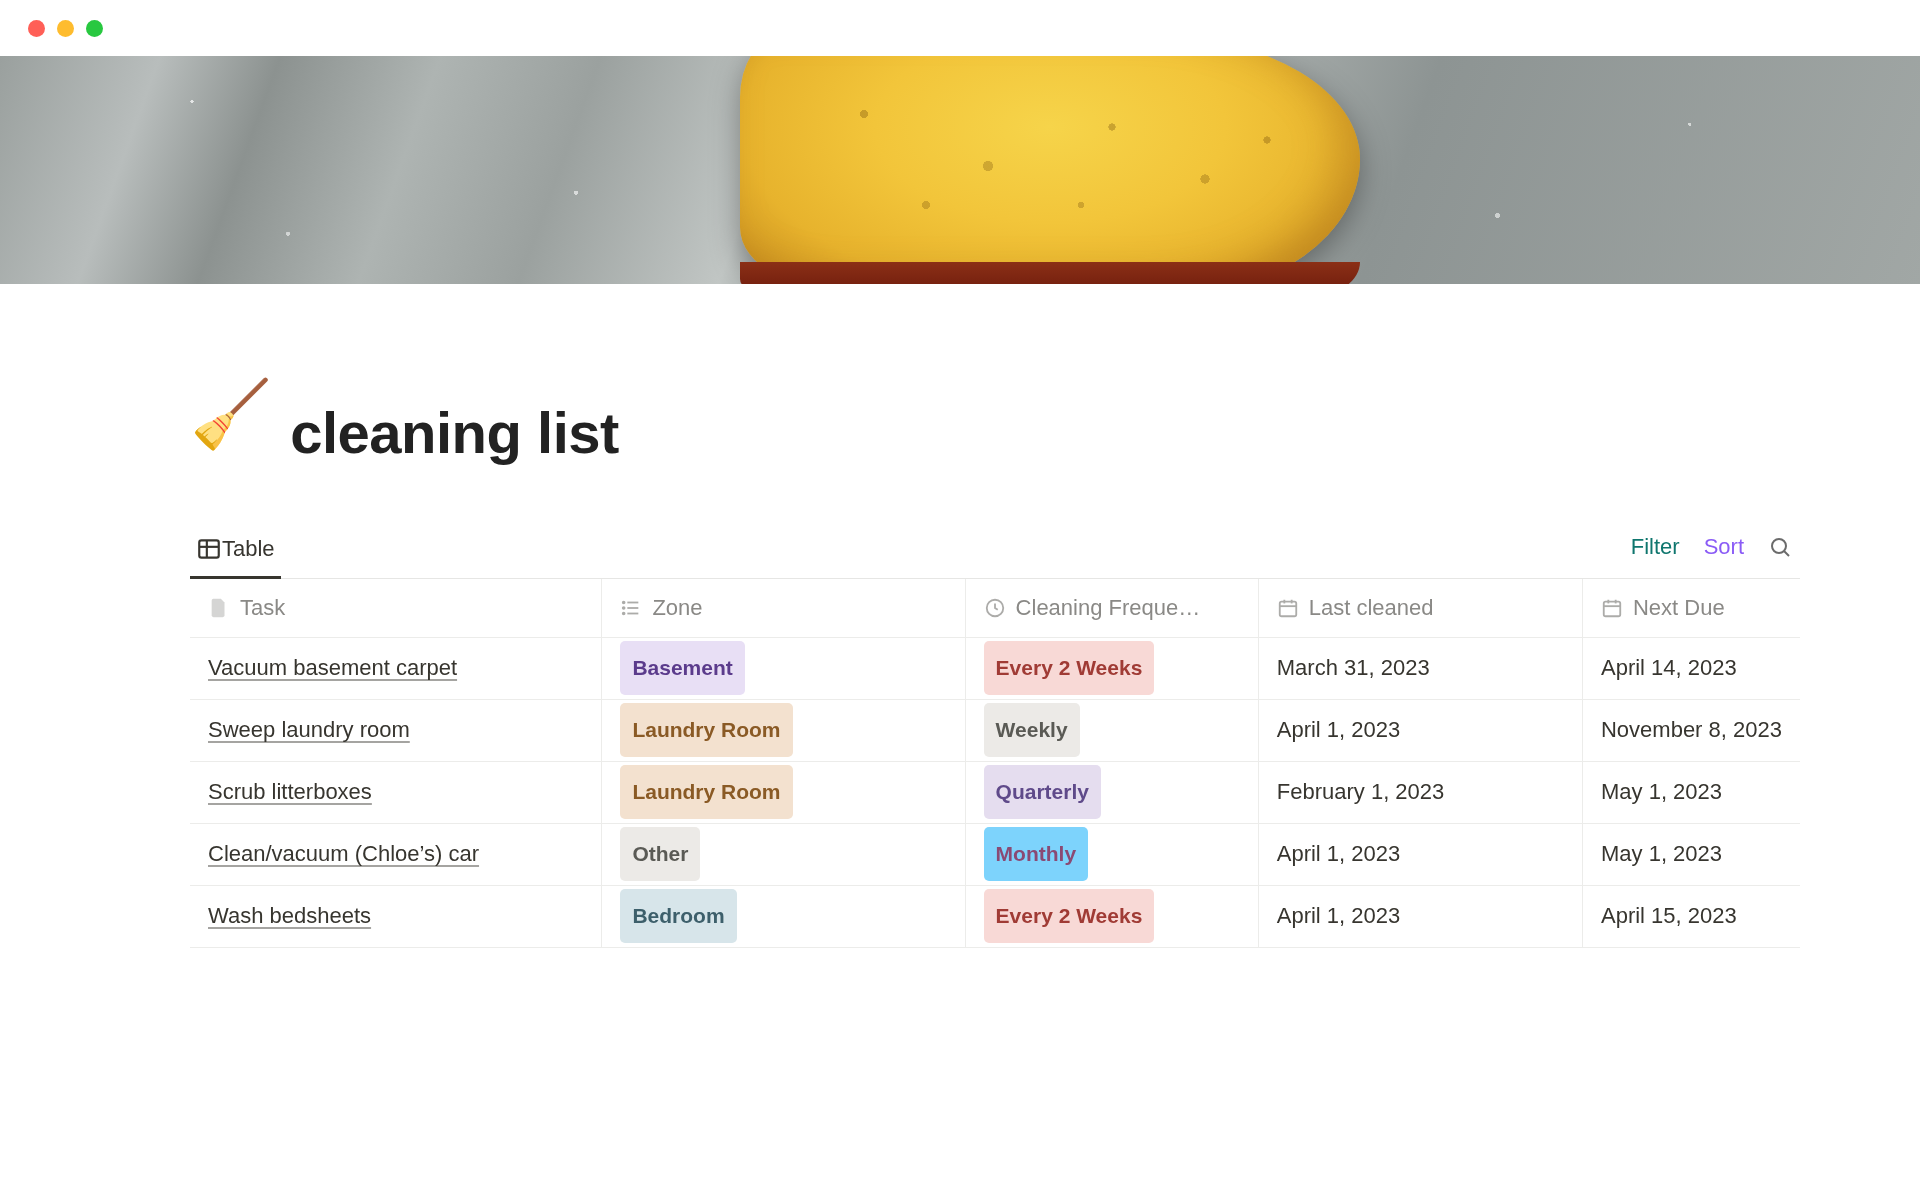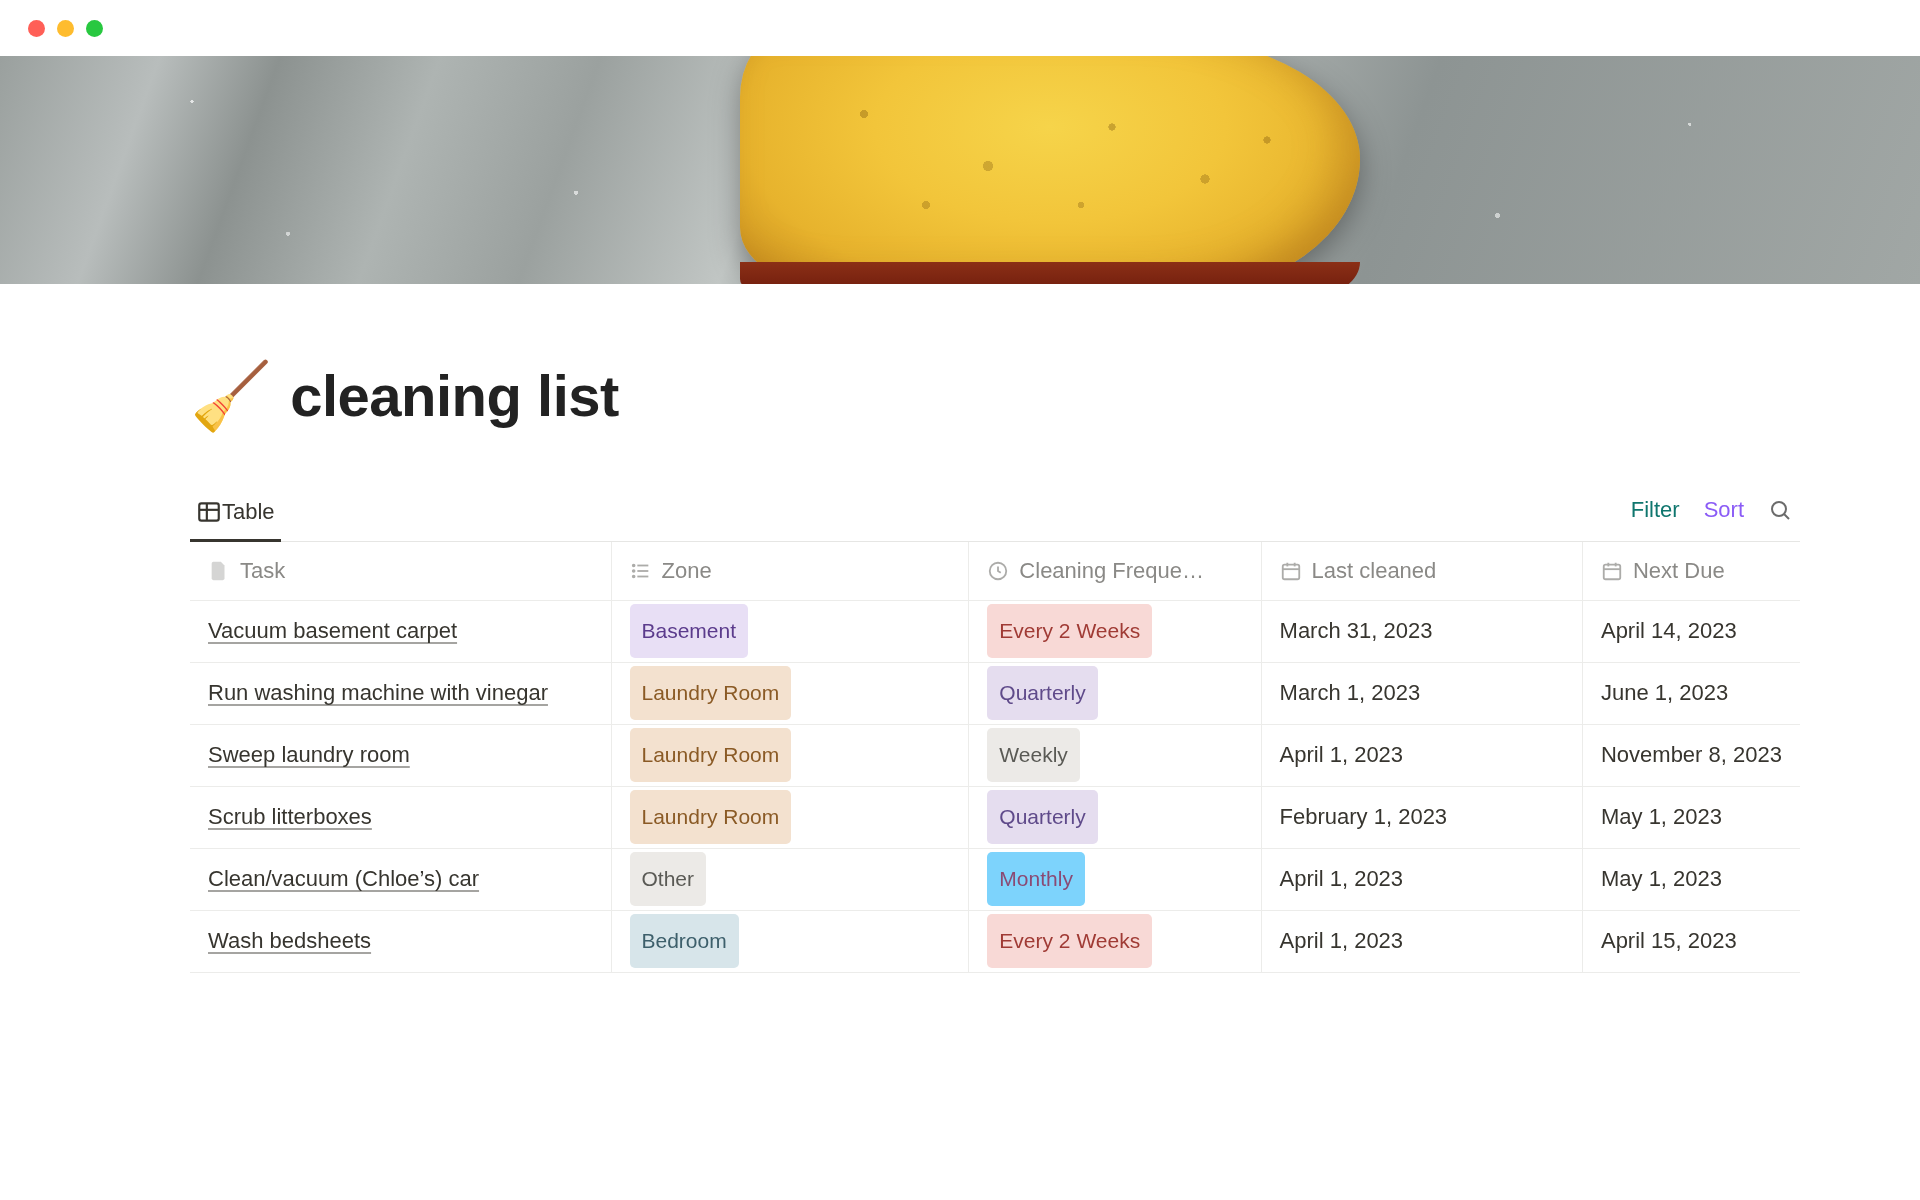--- a/index.html
+++ b/index.html
@@ -82,21 +82,21 @@
   padding: 78px 0 0 190px;
   width: 100%;
 }
 .title-row {
   display: flex;
   align-items: center;
   gap: 18px;
   margin-bottom: 60px;
 }
 .page-icon { font-size: 66px; line-height: 1; }
-.page-title { font-size: 58px; font-weight: 700; color: #222; letter-spacing: -0.5px; }
+.page-title { font-size: 58px; font-weight: 700; color: #222; letter-spacing: -0.5px; margin-top: 37px; }
 
 .view-bar {
   display: flex;
   align-items: center;
   width: 1610px;
   border-bottom: 1px solid #e6e6e4;
   position: relative;
 }
 .view-tab {
   display: flex;
@@ -161,20 +161,21 @@
   text-underline-offset: 4px;
   font-weight:500;
   cursor:pointer;
 }
 .tag {
   display: inline-block;
   padding: 12px 12px;
   border-radius: 5px;
   font-size: 21px;
   line-height: 1.4;
+  font-weight: bold;
 }
 .tag-basement { background:#e8dff5; color:#5b3b8c; }
 .tag-laundry  { background:#f3e1cf; color:#8a5a25; }
 .tag-other    { background:#eceae7; color:#5a5a55; }
 .tag-bedroom  { background:#d7e5ea; color:#3d5f6b; }
 .tag-e2w      { background:#f8d9d6; color:#a03b35; }
 .tag-quarterly{ background:#e5ddef; color:#5f4a8a; }
 .tag-weekly   { background:#eceae7; color:#5a5a55; }
 .tag-monthly  { background:#7dd3fc; color:#8a4a74; }
 </style>
@@ -280,27 +281,20 @@
       </thead>
       <tbody id="table-body">
           <tr>
             <td class="col-task task-cell"><span class="task-link">Vacuum basement carpet</span></td>
             <td class="col-zone"><span class="tag tag-basement">Basement</span></td>
             <td class="col-freq"><span class="tag tag-e2w">Every 2 Weeks</span></td>
             <td class="col-last">March 31, 2023</td>
             <td class="col-next">April 14, 2023</td>
           </tr>
           <tr>
-            <td class="col-task task-cell"><span class="task-link">Run washing machine with vinegar</span></td>
-            <td class="col-zone"><span class="tag tag-laundry">Laundry Room</span></td>
-            <td class="col-freq"><span class="tag tag-quarterly">Quarterly</span></td>
-            <td class="col-last">March 1, 2023</td>
-            <td class="col-next">June 1, 2023</td>
-          </tr>
-          <tr>
             <td class="col-task task-cell"><span class="task-link">Sweep laundry room</span></td>
             <td class="col-zone"><span class="tag tag-laundry">Laundry Room</span></td>
             <td class="col-freq"><span class="tag tag-weekly">Weekly</span></td>
             <td class="col-last">April 1, 2023</td>
             <td class="col-next">November 8, 2023</td>
           </tr>
           <tr>
             <td class="col-task task-cell"><span class="task-link">Scrub litterboxes</span></td>
             <td class="col-zone"><span class="tag tag-laundry">Laundry Room</span></td>
             <td class="col-freq"><span class="tag tag-quarterly">Quarterly</span></td>

